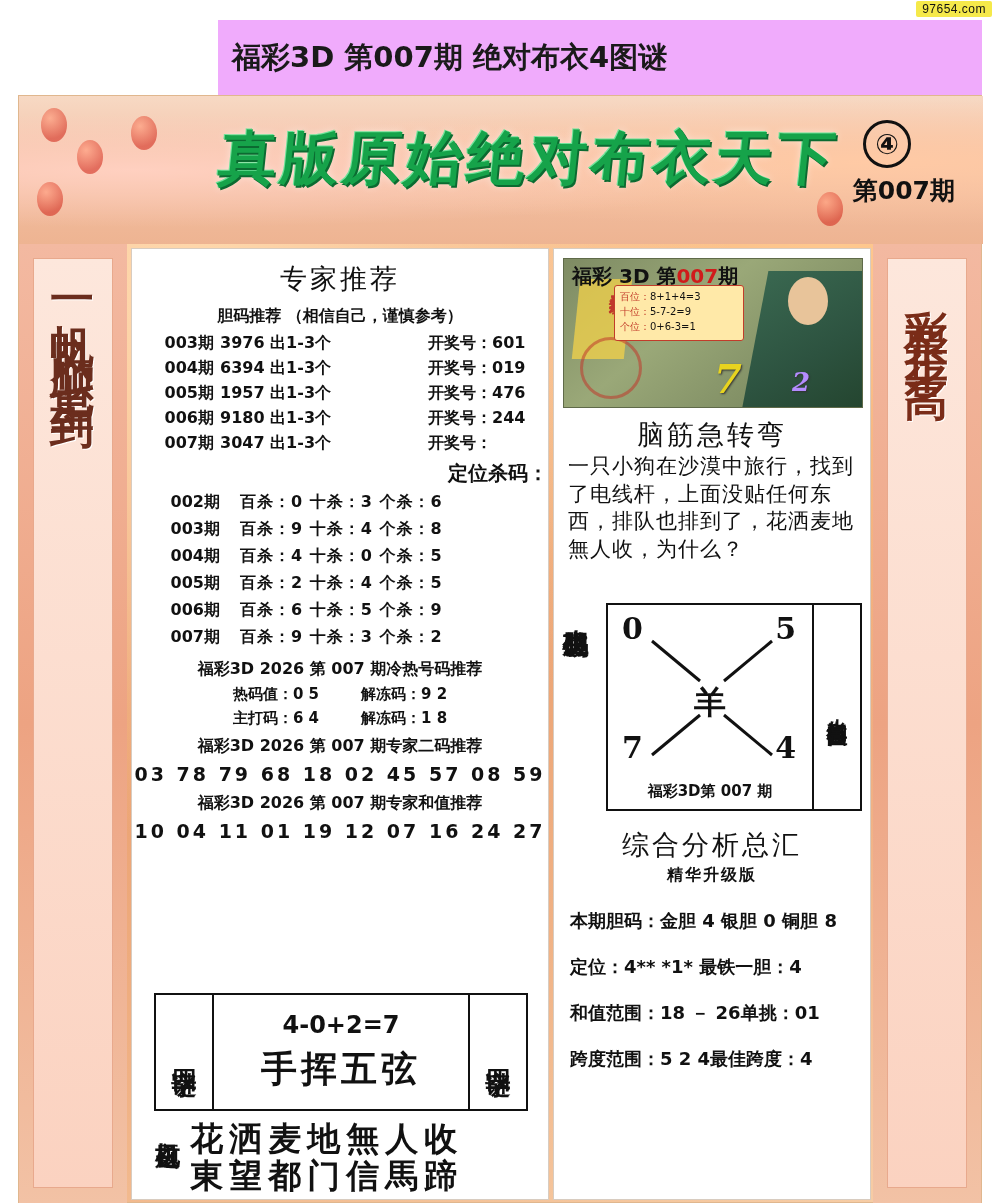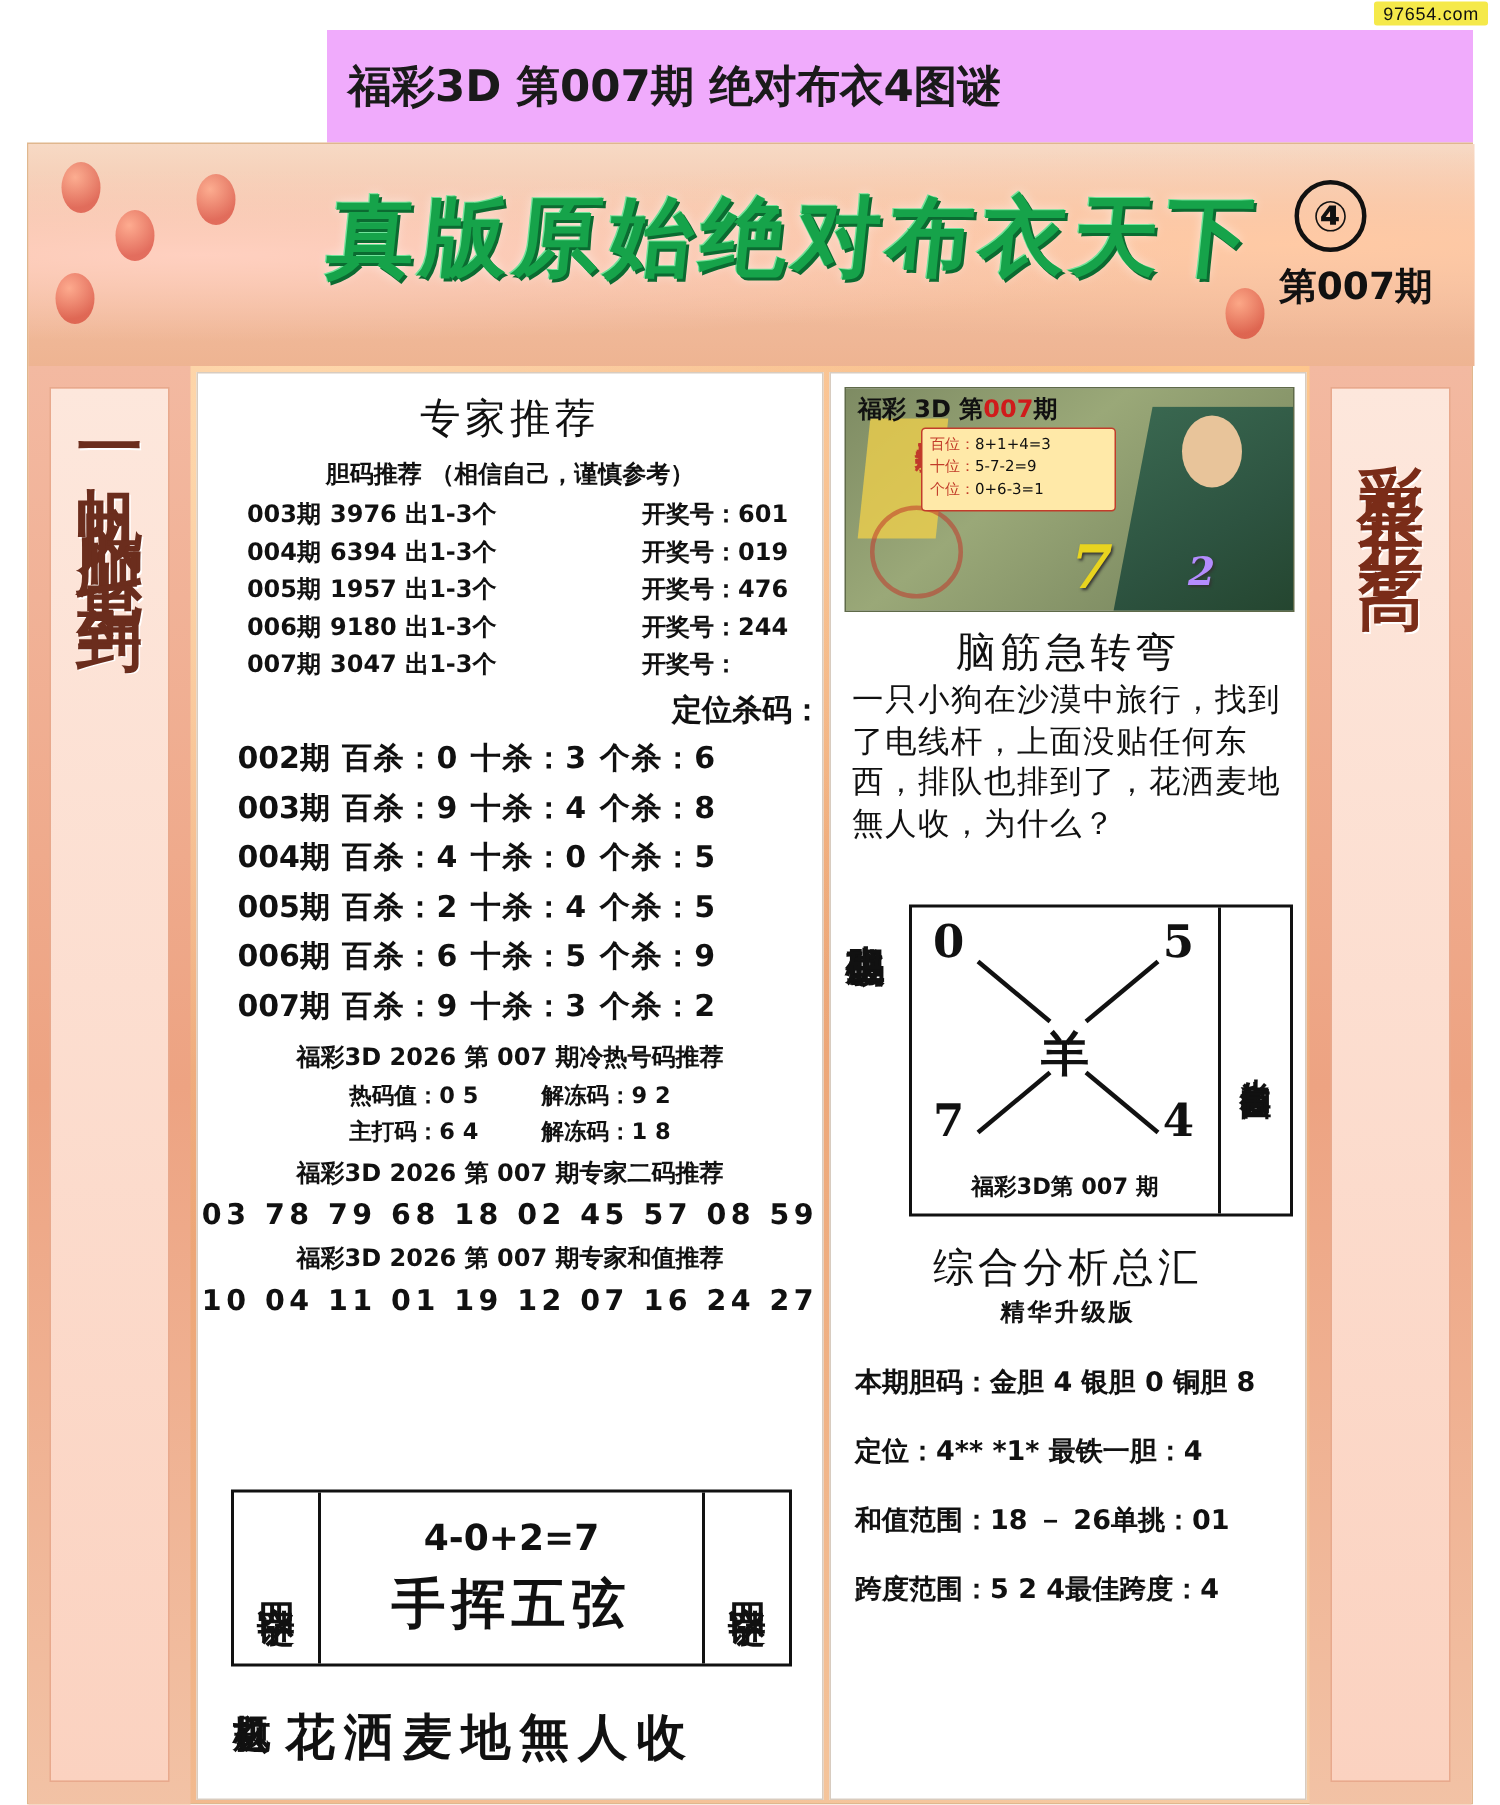--- a/index.html
+++ b/index.html
@@ -131,21 +131,21 @@
     white-space:nowrap;
   }
   .c-issue{ width:88px; text-align:right; padding-right:6px !important;}
   .c-mid{ text-align:left; }
   .c-open{ text-align:left; width:120px;}
   #dingwei-title{
     text-align:right; font-size:20px; font-weight:bold; margin-top:4px;padding-left:36px;
   }
   table.kill{ width:100%; border-collapse:collapse; margin-top:2px;}
   table.kill td{
-    font-size:20px; padding:3px 0; font-weight:bold; color:#111;
+    font-size:16px; padding:3px 12px; font-weight:bold; color:#111;
     font-family:"DejaVu Sans", sans-serif; white-space:nowrap;
   }
   .k-issue{ width:96px; text-align:right; padding-right:8px !important;}
   .k-body{ text-align:left; letter-spacing:1px;}
   .hdr-line{
     text-align:center; font-size:16px; font-weight:bold; margin-top:8px;
     font-family:"DejaVu Sans", sans-serif; color:#111;
   }
   .kv-row{
     display:flex; justify-content:center; gap:42px;
@@ -193,21 +193,21 @@
     font-size:33px; font-weight:bold; color:#111;
     font-family:"DejaVu Serif", serif; letter-spacing:6px; line-height:1.12;
   }
   
   #pic{
     position:absolute; left:9px; top:9px; width:300px; height:150px;
     background:linear-gradient(140deg,#7e8b63 0%,#9aa878 40%,#6f7d57 100%);
     overflow:hidden; border:1px solid #5f6a49;
   }
   #pic-title{
-    position:absolute; left:8px; top:4px; font-size:16px; font-weight:bold;
+    position:absolute; left:8px; top:4px; font-size:20px; font-weight:bold;
     color:#111; font-family:"DejaVu Sans", sans-serif; white-space:nowrap;
   }
   #pic-title .red{ color:#d01b1b; }
   #pic-box{
     position:absolute; left:50px; top:26px; width:130px; height:56px;
     background:#ffe9a8; border:1px solid #c23c2a; border-radius:3px;
     padding:3px 5px;
   }
   #pic-box div{
     font-size:10px; color:#111; line-height:1.5;
@@ -440,20 +440,21 @@
       </div>
       <div class="rb-side right">
         <span class="vtxt">四字谜</span>
       </div>
     </div>
 
     <div id="xuanji">
       <div id="xuanji-label">玄机题</div>
       <div id="xuanji-lines">
         <div class="xj-line">花洒麦地無人收</div>
+        <div class="xj-line">東望都门信馬蹄</div>
       </div>
     </div>
   </div>
 
   <div id="col-right">
 
     <div id="right-vlabel">绝对星空</div>
 
     <div id="pic">
       <div id="pic-person"></div>

